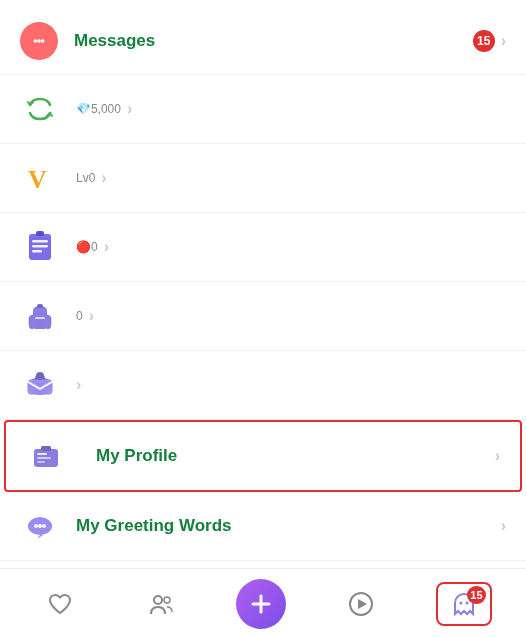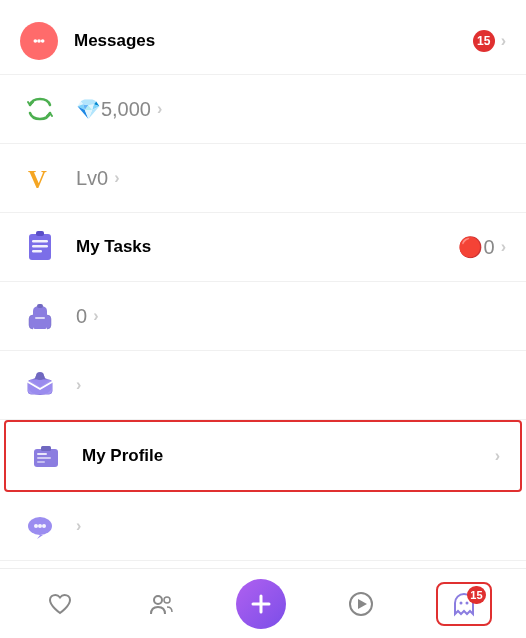--- a/index.html
+++ b/index.html
@@ -22,42 +22,43 @@
       padding: 14px 20px;
       cursor: pointer;
       border-bottom: 1px solid #f0f0f0;
       position: relative;
     }
 
     .menu-item.highlighted {
       border: 2.5px solid #e03030;
       border-radius: 4px;
       margin: 0 4px;
+      gap: 14px;
     }
 
     .menu-icon {
       width: 40px;
       height: 40px;
       display: flex;
       align-items: center;
       justify-content: center;
       margin-right: 16px;
       font-size: 24px;
       flex-shrink: 0;
     }
 
     .menu-label {
       flex: 1;
       font-size: 17px;
       font-weight: 600;
-      color: #000000;
+      color: #15803d;
     }
 
     .menu-badge-value {
-      font-size: 20px;
+      font-size: 12px;
       color: #888;
       margin-right: 6px;
     }
 
     .menu-badge-count {
       background: #e03030;
       color: #fff;
       border-radius: 50%;
       width: 22px;
       height: 22px;
@@ -240,21 +241,20 @@
     <div class="menu-item">
       <div class="menu-icon icon-tasks">
         <svg width="34" height="34" viewBox="0 0 34 34">
           <rect x="6" y="4" width="22" height="26" rx="3" fill="#7b6ee8"></rect>
           <rect x="9" y="10" width="16" height="2.5" rx="1.2" fill="white" opacity="0.9"></rect>
           <rect x="9" y="15" width="16" height="2.5" rx="1.2" fill="white" opacity="0.9"></rect>
           <rect x="9" y="20" width="10" height="2.5" rx="1.2" fill="white" opacity="0.9"></rect>
           <rect x="13" y="1" width="8" height="5" rx="2" fill="#5a4ec8"></rect>
         </svg>
       </div>
-      <span class="menu-label">My Tasks</span>
       <span class="menu-badge-value">🔴0</span>
       <span class="chevron">›</span>
     </div>
 
     <div class="menu-item">
       <div class="menu-icon icon-backpack">
         <svg width="34" height="34" viewBox="0 0 34 34">
           <path d="M10 12 Q10 7 17 7 Q24 7 24 12 L24 28 Q24 30 22 30 L12 30 Q10 30 10 28 Z" fill="#8b7de0"></path>
           <rect x="14" y="5" width="6" height="4" rx="2" fill="#7068c0"></rect>
           <rect x="12" y="18" width="10" height="2" rx="1" fill="white" opacity="0.7"></rect>
@@ -300,20 +300,21 @@
     <div class="menu-item">
       <div class="menu-icon icon-greeting">
         <svg width="34" height="34" viewBox="0 0 34 34">
           <ellipse cx="17" cy="17" rx="12" ry="9" fill="#9b8df0"></ellipse>
           <circle cx="13" cy="17" r="2" fill="white" opacity="0.9"></circle>
           <circle cx="17" cy="17" r="2" fill="white" opacity="0.9"></circle>
           <circle cx="21" cy="17" r="2" fill="white" opacity="0.9"></circle>
           <path d="M17 26 L14 30 L20 26" fill="#9b8df0"></path>
         </svg>
       </div>
+      <span class="menu-label">My Greeting Words</span>
       <span class="chevron">›</span>
     </div>
 
     <div class="menu-item" style="opacity:0.6;">
       <div class="menu-icon icon-settings">
         <svg width="34" height="34" viewBox="0 0 34 34">
           <circle cx="17" cy="17" r="5" fill="#9b8df0"></circle>
           <circle cx="17" cy="17" r="10" fill="none" stroke="#9b8df0" stroke-width="3" stroke-dasharray="4 3"></circle>
         </svg>
       </div>

